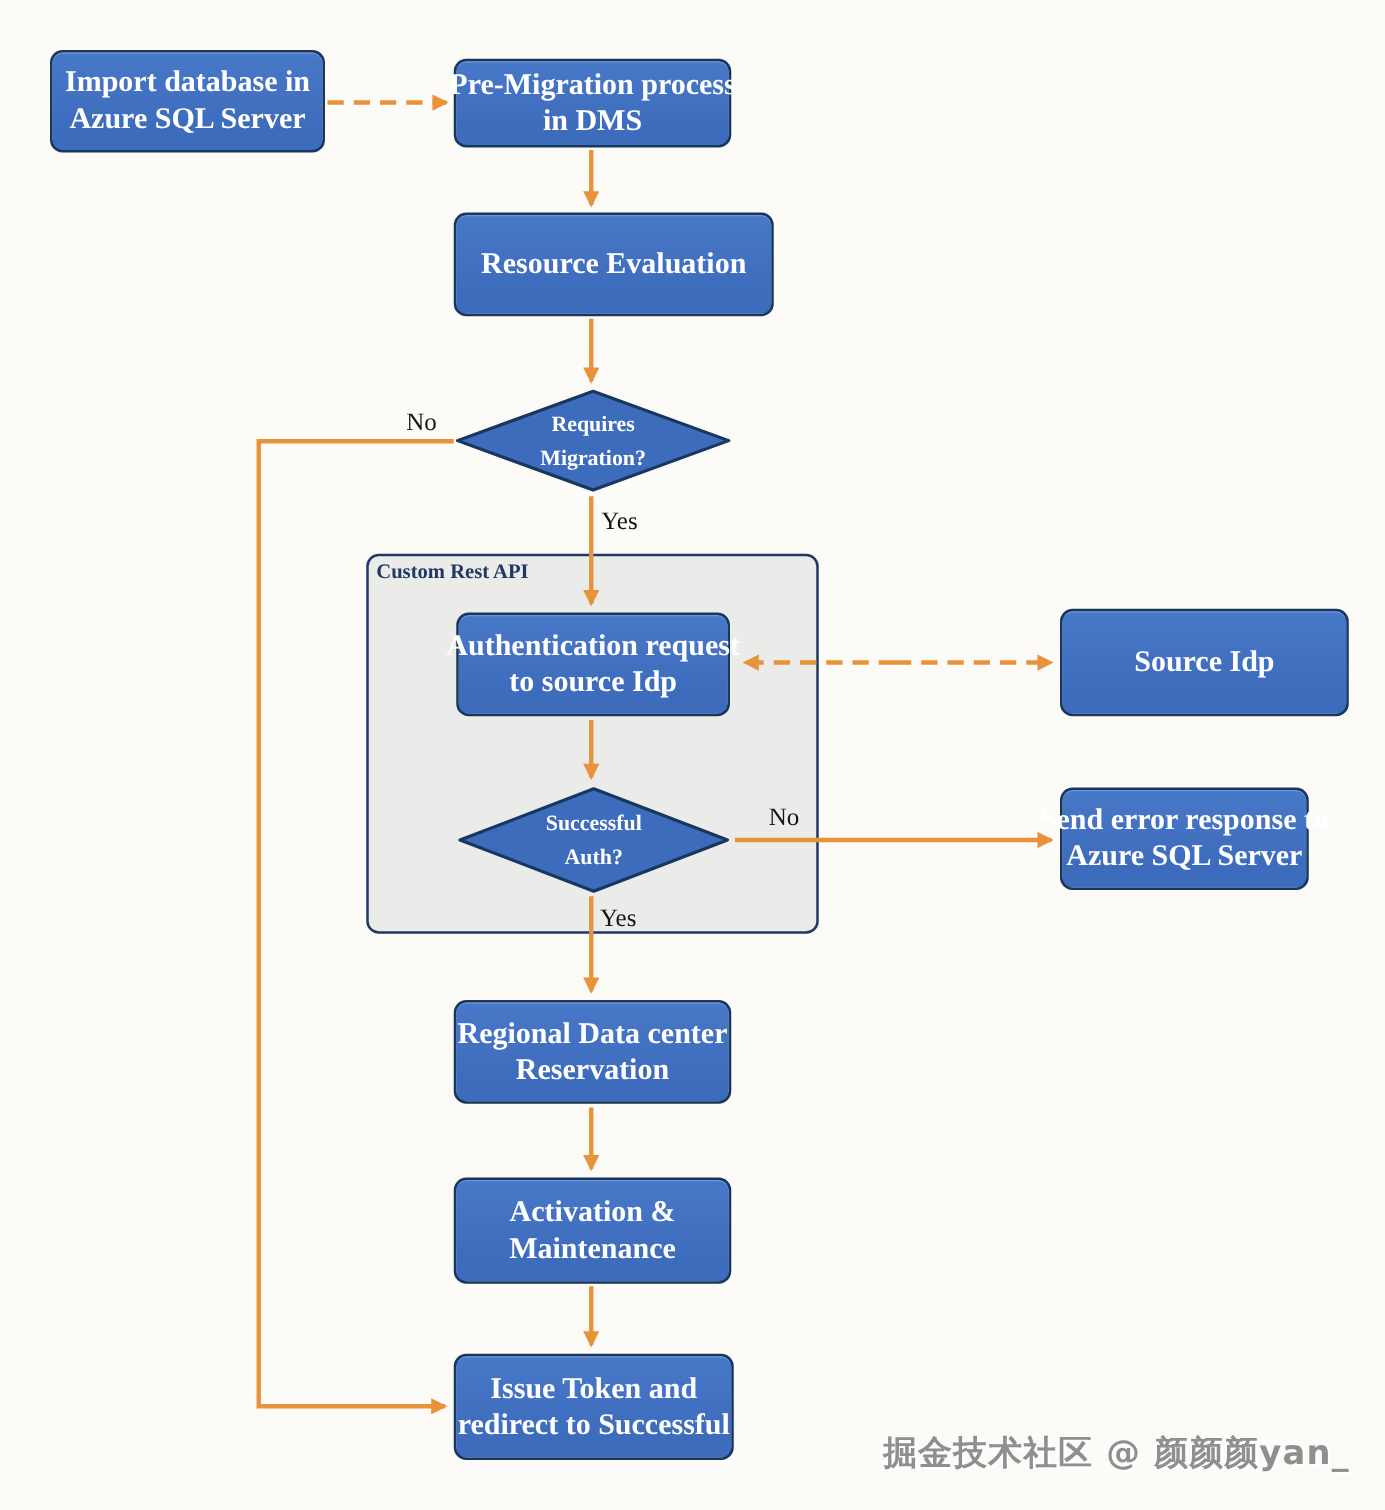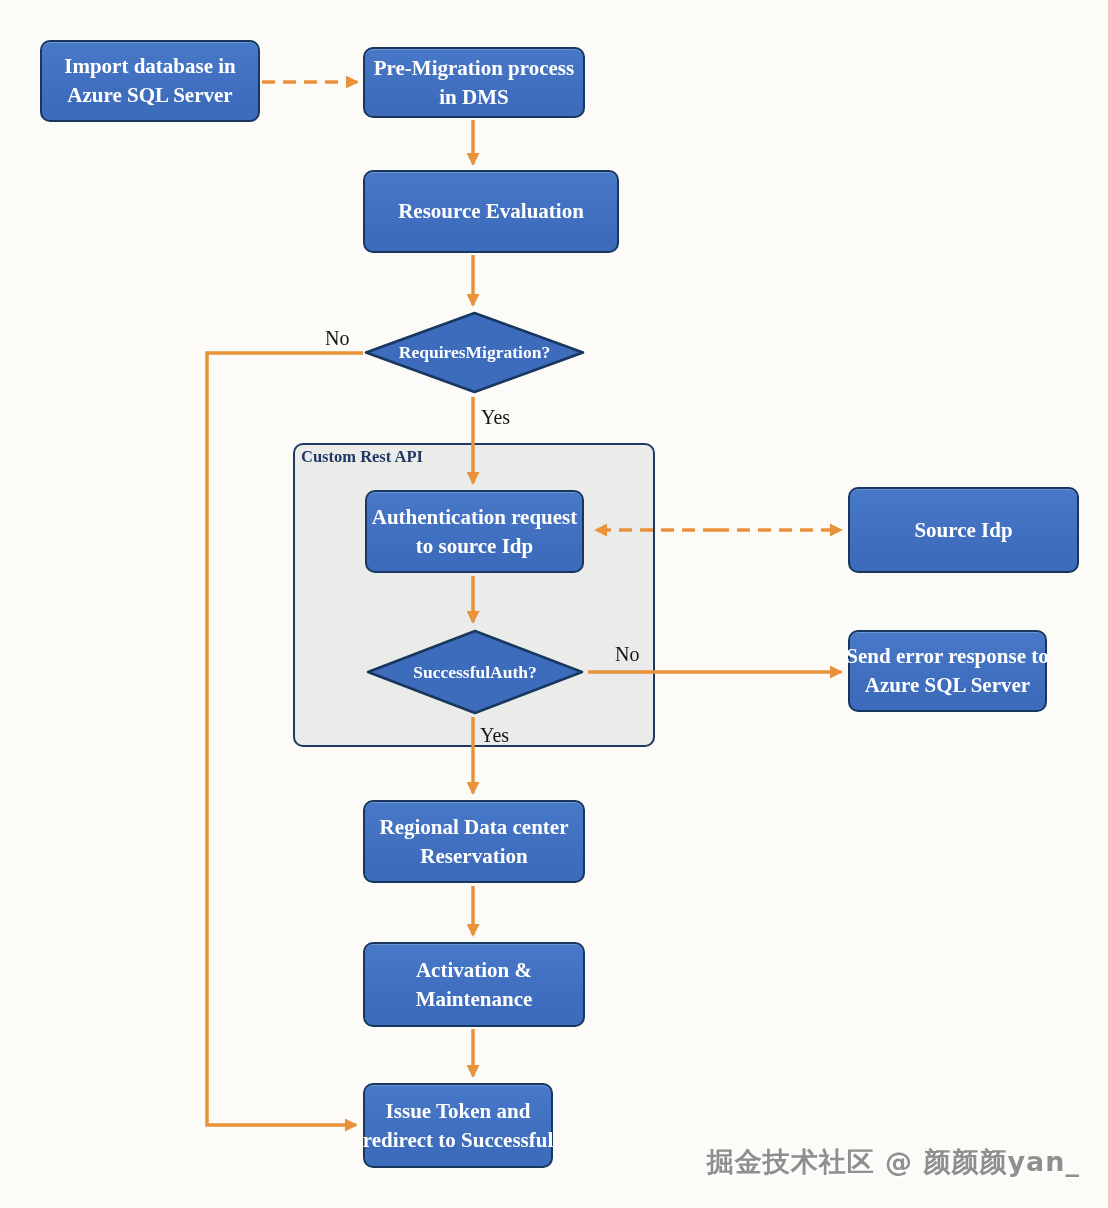--- a/index.html
+++ b/index.html
@@ -27,32 +27,32 @@
     color:var(--group-border);white-space:nowrap;
   }
   .connectors{position:absolute;left:0;top:0;z-index:2;}
   .connectors path{stroke:var(--arrow);stroke-width:3.5;fill:none;}
   .connectors path.dash{stroke-dasharray:13 8;}
   .node{
     position:absolute;box-sizing:border-box;z-index:3;
     border:2.5px solid var(--node-border);border-radius:10px;
     background:linear-gradient(180deg,var(--node-fill-light) 0%,var(--node-fill) 78%);
     box-shadow:inset 0 1px 0 rgba(255,255,255,.22);
-    color:#fff;font-weight:bold;font-size:21px;line-height:29px;
+    color:#fff;font-weight:bold;font-size:24px;line-height:29px;
     display:flex;flex-direction:column;align-items:center;justify-content:center;
     text-align:center;
   }
   .node span{display:block;white-space:nowrap;}
   .node span:empty{display:none;}
   .diamond{position:absolute;z-index:3;}
   .diamond svg{position:absolute;left:0;top:0;display:block;}
   .diamond polygon{fill:var(--node-fill);stroke:var(--node-border);stroke-width:2.5;stroke-linejoin:round;}
   .dtext{
     position:absolute;left:0;top:0;right:0;bottom:0;z-index:1;
-    display:flex;align-items:center;justify-content:center;
+    display:flex;flex-direction:column;align-items:center;justify-content:center;
     color:#fff;font-weight:bold;font-size:17.5px;line-height:27px;text-align:center;
   }
   .dtext span{display:block;white-space:nowrap;}
   .edge-label{
     position:absolute;z-index:4;font-weight:normal;font-size:20px;
     color:var(--edge-label);white-space:nowrap;
   }
   .watermark{
     position:absolute;z-index:5;right:28px;top:1144px;
     font-family:"DejaVu Sans", sans-serif;font-size:27px;font-weight:600;
@@ -141,21 +141,21 @@
   <div class="node" style="left:363px;top:800px;width:222px;height:83px">
     <span>Regional Data center</span>
     <span>Reservation</span>
   </div>
 
   <div class="node" style="left:363px;top:942px;width:222px;height:85px">
     <span>Activation &amp;</span>
     <span>Maintenance</span>
   </div>
 
-  <div class="node" style="left:363px;top:1083px;width:190px;height:85px">
+  <div class="node" style="left:363px;top:1083px;width:224px;height:85px">
     <span>Issue Token and</span>
     <span>redirect to Successful</span>
   </div>
 
   <div class="edge-label" style="left:325px;top:327px">No</div>
   <div class="edge-label" style="left:481px;top:406px">Yes</div>
   <div class="edge-label" style="left:615px;top:643px">No</div>
   <div class="edge-label" style="left:480px;top:724px">Yes</div>
 
   <div class="watermark">掘金技术社区 @ 颜颜颜yan_</div>

